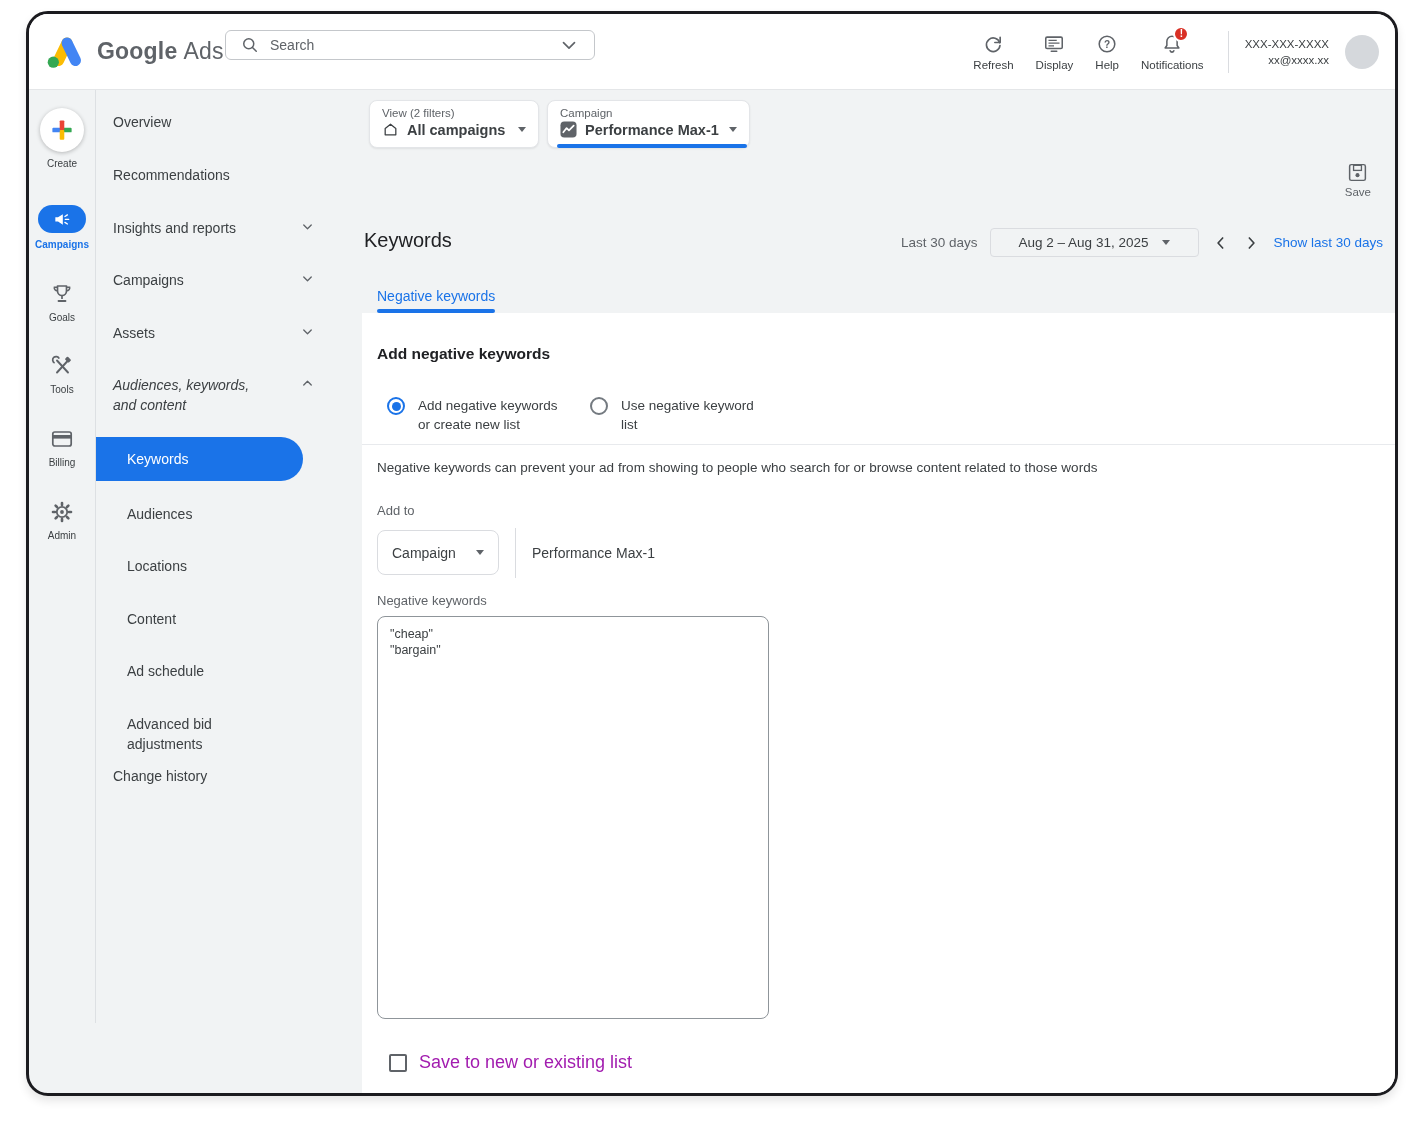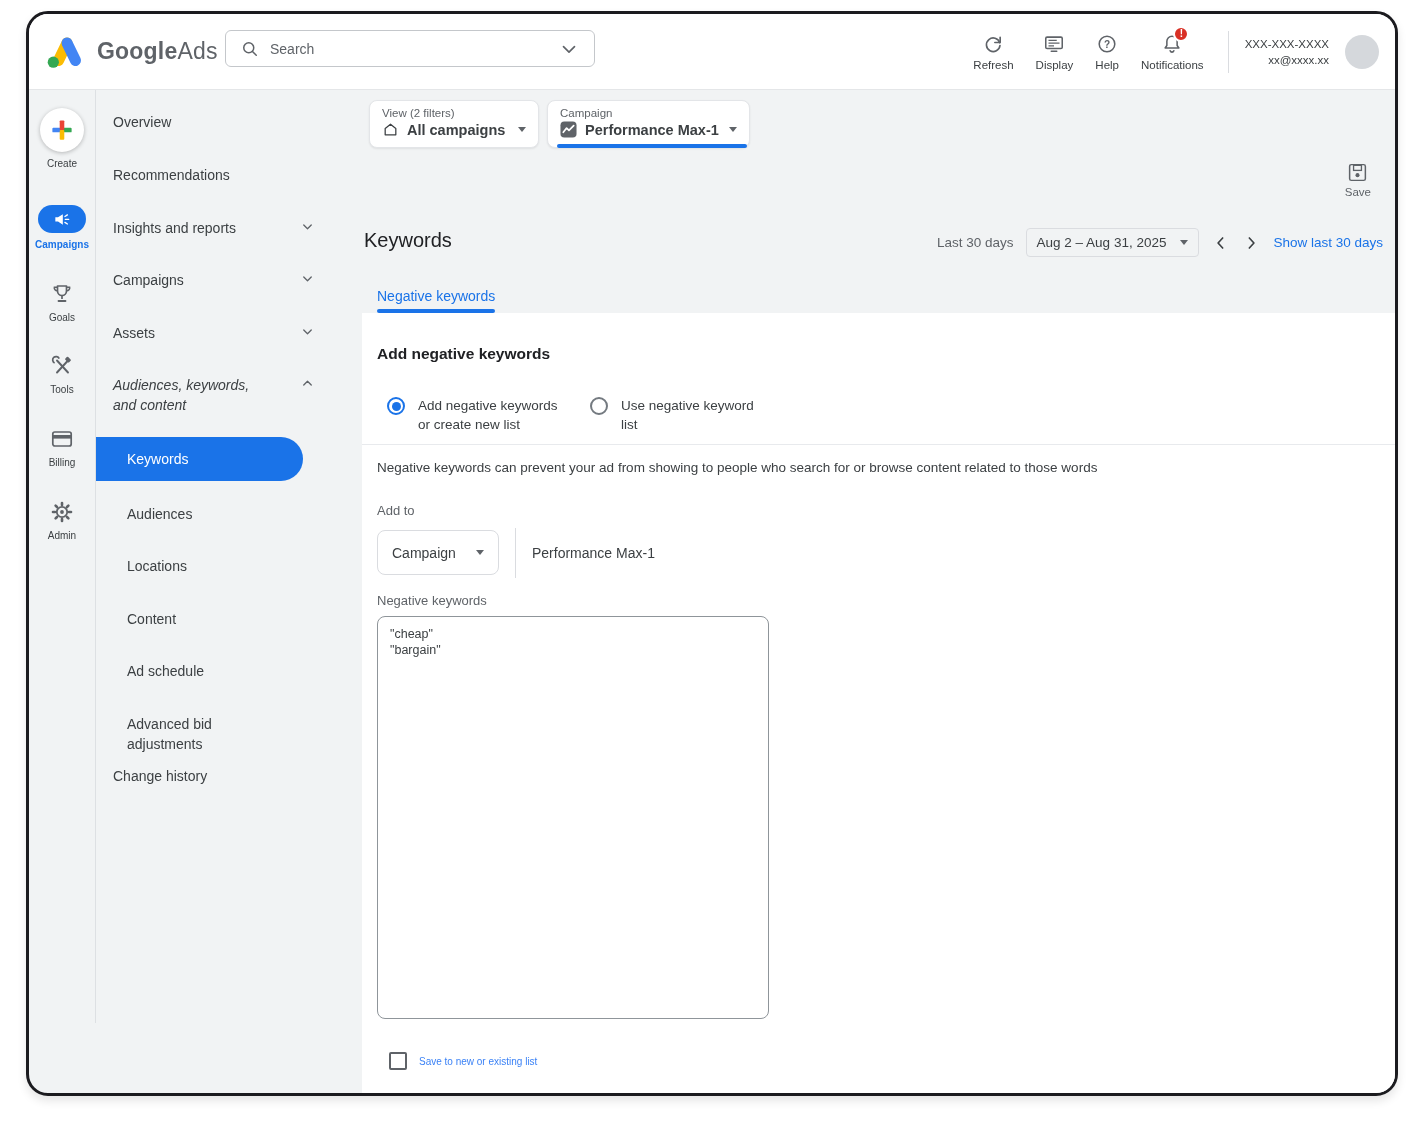--- a/index.html
+++ b/index.html
@@ -10,23 +10,23 @@
            background:#f1f3f4; border:3px solid #1b1b1f; border-radius:22px;
            overflow:hidden; box-shadow:0 5px 10px rgba(0,0,0,0.10); }
 
   
   .topbar { position:absolute; top:0; left:0; right:0; height:76px; background:#fff;
             border-bottom:1px solid #e4e6e8; z-index:10; }
   .brand { position:absolute; left:16px; top:50%; transform:translateY(-50%);
            display:flex; align-items:center; gap:12px; }
   .brand-text { font-size:23px; color:#5f6368; letter-spacing:.2px; }
   .brand-google { font-weight:bold; color:#5f6368; }
-  .brand-ads { font-weight:normal; }
-
-  .searchbox { position:absolute; left:196px; top:16px; width:370px; height:37px;
+  .brand-ads { font-weight:normal; margin-left:6px; }
+
+  .searchbox { position:absolute; left:196px; top:16px; width:370px; height:30px;
                background:#fff; border:1px solid #c4c7cb; border-radius:6px;
                display:flex; align-items:center; padding:0 14px; gap:10px; }
   .searchbox input { flex:1; border:none; outline:none; font-size:14px; color:#3c4043;
                      font-family:inherit; background:transparent; }
   .searchbox input::placeholder { color:#5f6368; }
 
   .topbar-right { position:absolute; right:16px; top:0; height:100%;
                   display:flex; align-items:center; gap:6px; }
   .top-action { display:flex; flex-direction:column; align-items:center; gap:4px;
                 color:#5f6368; cursor:pointer; position:relative; padding:0 8px; }
@@ -86,21 +86,21 @@
                  font-size:13px; font-weight:bold; color:#3c4043; background:#f1f3f4; cursor:pointer; }
   .add-filter { font-size:13.5px; color:#5f6368; cursor:pointer; }
   .save-block { position:absolute; right:24px; top:72px; display:flex; flex-direction:column;
                 align-items:center; gap:3px; color:#5f6368; cursor:pointer; }
   .save-block .lbl { font-size:11.5px; }
 
   .page-title { position:absolute; left:7px; top:139px; font-size:20px; color:#202124; }
   .daterange { position:absolute; right:12px; top:138px; display:flex; align-items:center; gap:12px; }
   .range-label { font-size:13.5px; color:#5f6368; }
   .range-box { border:1px solid #dadce0; border-radius:4px; background:#f1f3f4;
-               padding:6px 10px; font-size:13.5px; color:#3c4043;
+               padding:6px 28px; font-size:13.5px; color:#3c4043;
                display:flex; align-items:center; gap:10px; cursor:pointer; }
   .range-nav { display:flex; align-items:center; gap:10px; }
   .range-nav .btn { cursor:pointer; display:flex; }
   .show-last { font-size:13.5px; color:#1a73e8; font-weight:500; cursor:pointer; }
 
   .tab { position:absolute; left:20px; top:198px; font-size:14px; color:#1a73e8;
          font-weight:500; cursor:pointer; }
   .tab::after { content:""; position:absolute; left:0; right:0; bottom:-9px; height:4px;
                 background:#1a73e8; border-radius:4px; }
 
@@ -125,21 +125,21 @@
   .v-divider { position:absolute; left:153px; top:215px; width:1px; height:50px; background:#dadce0; }
   .campaign-name { position:absolute; left:170px; top:232px; font-size:14px; color:#3c4043; }
   .nk-label { position:absolute; left:15px; top:280px; font-size:13px; color:#5f6368; }
   .nk-input { position:absolute; left:15px; top:303px; width:392px; height:403px;
               border:1px solid #8f959a; border-radius:8px; padding:9px 12px;
               font-size:12.5px; line-height:16px; color:#3c4043; resize:none;
               font-family:"Liberation Sans","DejaVu Sans",sans-serif; outline:none; background:#fff; }
   .save-list-row { position:absolute; left:27px; top:739px; display:flex; align-items:center;
                    gap:12px; cursor:pointer; }
   .checkbox { width:18px; height:18px; border:2px solid #5f6368; border-radius:2px; background:#fff; }
-  .save-list-label { font-size:10px; color:#3b82f6; }
+  .save-list-label { font-size:18px; color:#a21caf; }
 
   svg { display:block; }
 </style>
 </head>
 <body>
 
 <div class="frame">
 
   <header class="topbar">
     <div class="brand">

